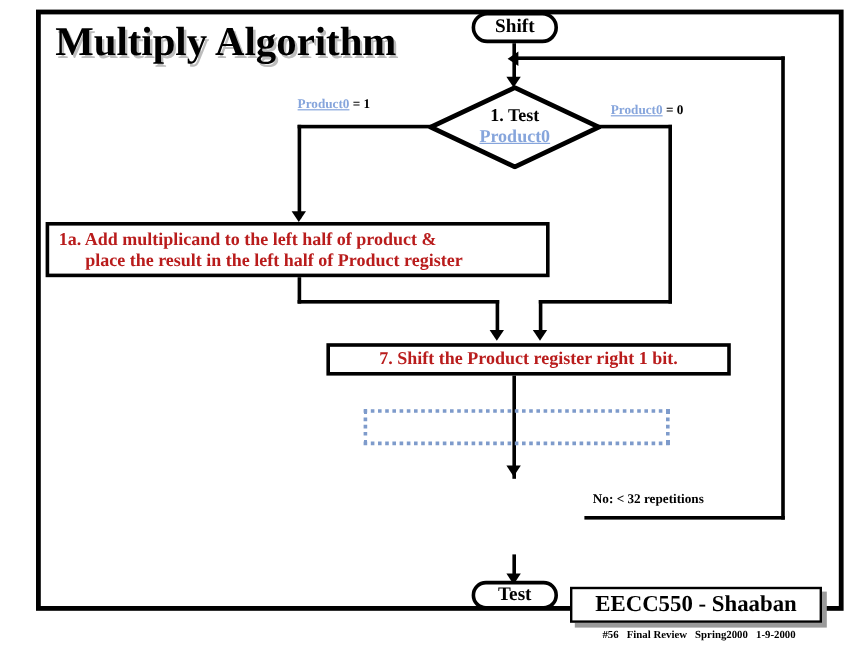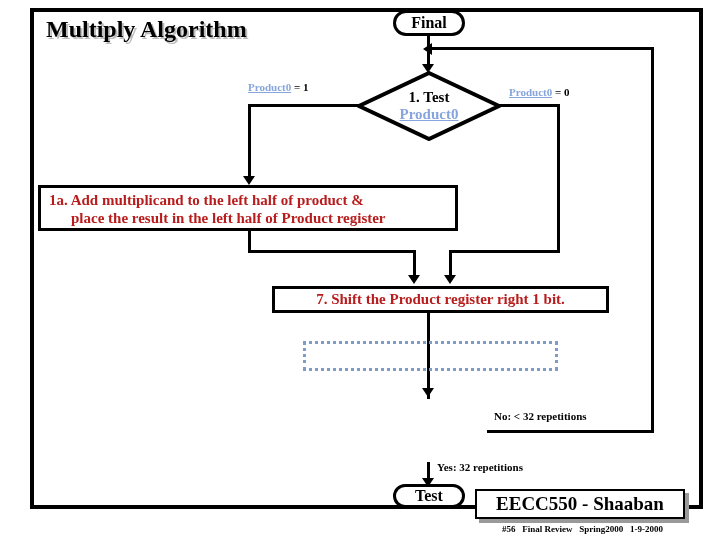--- a/index.html
+++ b/index.html
@@ -18,21 +18,21 @@
     width:673px;height:501px;
     border:4px solid #000000;
     box-sizing:border-box;
   }
 
   
   #title{
     position:absolute;
     left:46px;top:14px;
     width:330px;
-    font-size:24px;
+    font-size:34px;
     font-weight:bold;
     line-height:1.28;
     color:#000000;
     text-shadow:2px 2px 0 #bdbdbd;
     letter-spacing:0px;
   }
 
   
   .lbl{
     position:absolute;
@@ -131,21 +131,21 @@
 
 <div id="slide">
 
   <div id="frame"></div>
 
   <div id="title">
     <div>Multiply Algorithm</div>
   </div>
 
   <div class="stadium" style="left:393px;top:10px;width:72px;height:26px;">
-    <span>Final</span>
+    <span>Shift</span>
   </div>
 
   <div class="v" style="left:427px;top:36px;height:34px;"></div>
   <div class="arrowdown" style="left:422px;top:64px;"></div>
 
   <div class="diamond" style="left:357px;top:71px;width:144px;height:70px;">
     <svg width="144" height="70" viewBox="0 0 144 70">
       <polygon points="72,2 142,35 72,68 2,35" fill="#ffffff" stroke="#000000" stroke-width="4"></polygon>
     </svg>
     <div class="dtext">
@@ -191,21 +191,20 @@
     
   </div>
 
 
   <div class="lbl" style="left:494px;top:410px;">No: &lt; 32 repetitions</div>
   <div class="h" style="left:487px;top:430px;width:167px;"></div>
   <div class="v" style="left:651px;top:47px;height:386px;"></div>
   <div class="h" style="left:428px;top:47px;width:226px;"></div>
   <div class="arrowleft" style="left:423px;top:43px;"></div>
 
-  <div class="lbl" style="left:437px;top:461px;">Yes: 32 repetitions</div>
   <div class="v" style="left:427px;top:462px;height:22px;"></div>
   <div class="arrowdown" style="left:422px;top:478px;"></div>
 
   <div class="stadium" style="left:393px;top:484px;width:72px;height:24px;">
     <span>Test</span>
   </div>
 
   <div id="footer-shadow"></div>
   <div id="footer-box">
     <span>EECC550 - Shaaban</span>

